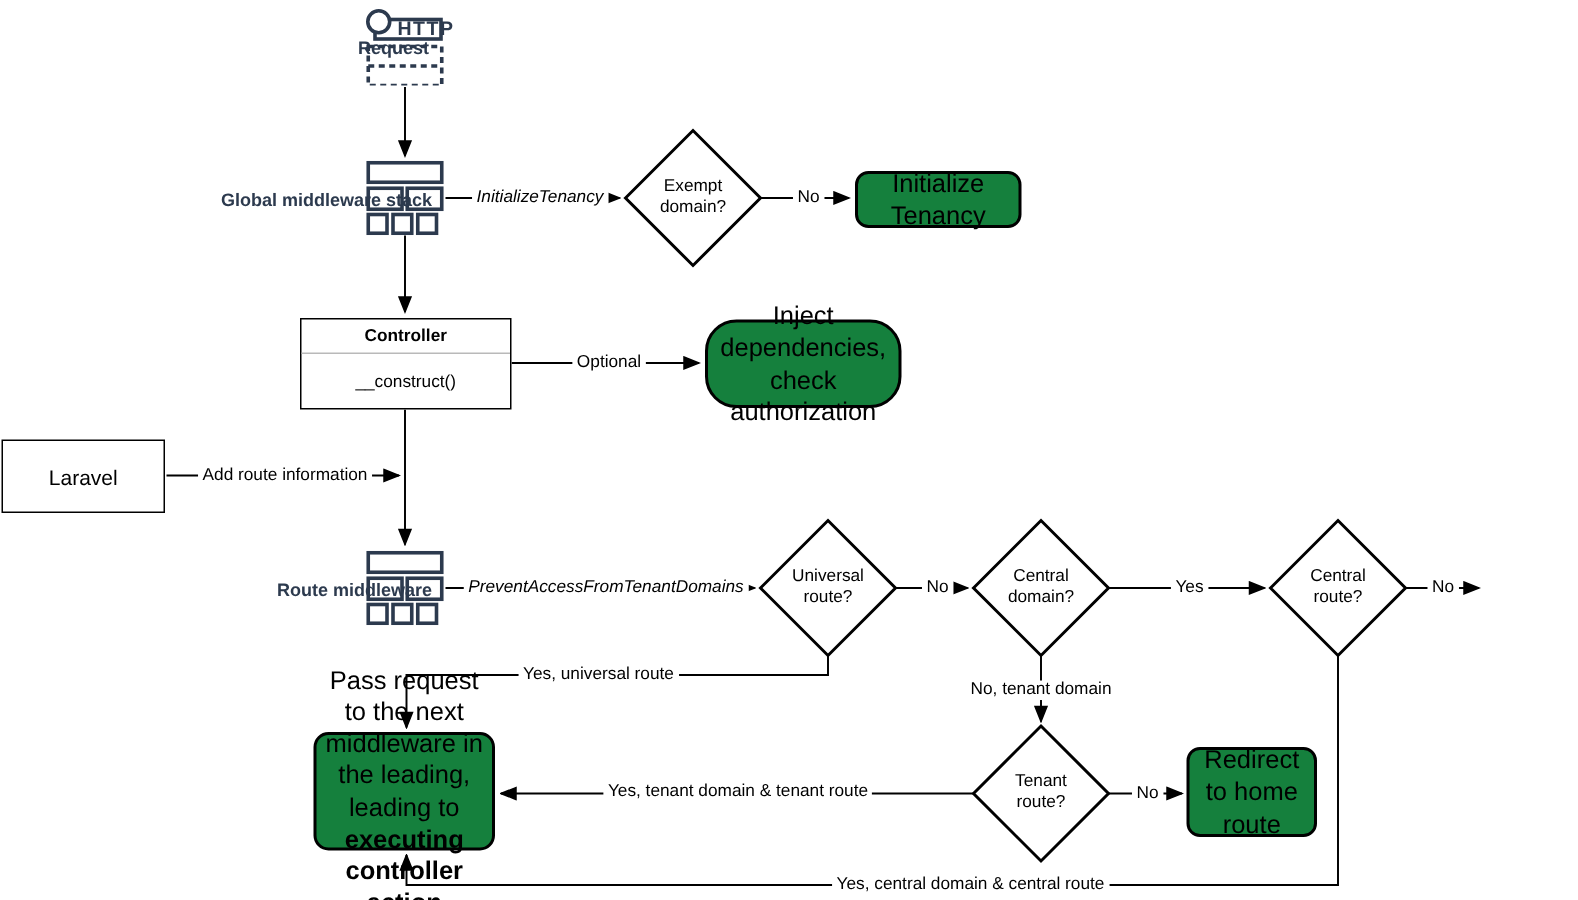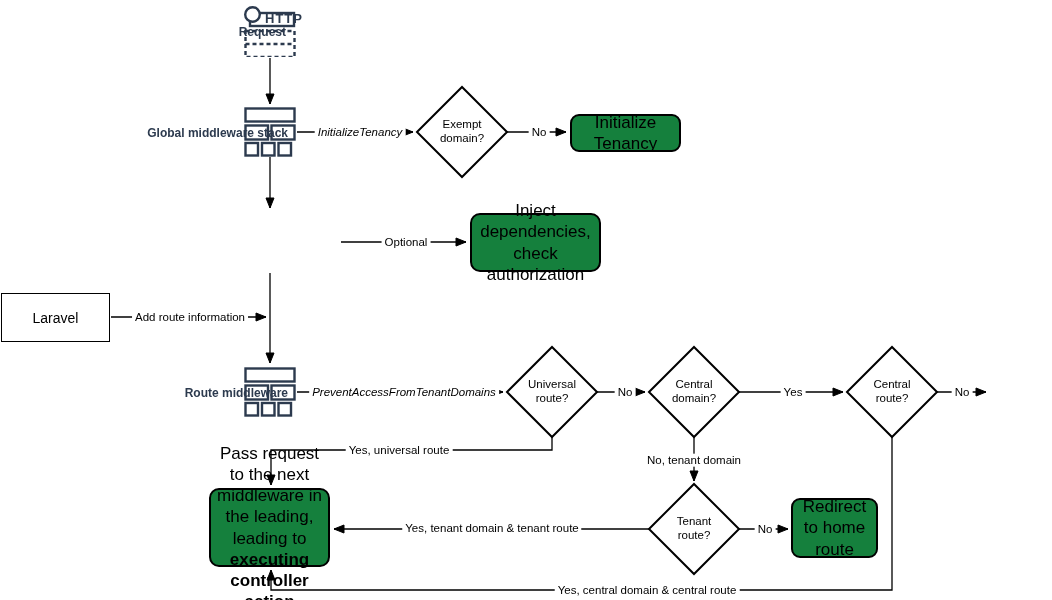--- a/index.html
+++ b/index.html
@@ -108,22 +108,26 @@
         <rect x="1.5" y="36" width="12.5" height="12.5"></rect>
         <rect x="18" y="36" width="12.5" height="12.5"></rect>
         <rect x="34.5" y="36" width="12.5" height="12.5"></rect>
       </g>
     </svg>
   </div>
   <div class="nlabel" style="left:240px;top:393px;">Route middleware</div>
 
   <div class="rbox" style="left:570px;top:114px;width:111px;height:38px;">Initialize Tenancy</div>
 
+  <div class="uml" style="left:200px;top:212px;width:141px;height:61px;">
+    <div class="hd">Controller</div>
+    <div class="bd">__construct()</div>
+  </div>
 
-  <div class="rbox thick" style="left:470px;top:213px;width:131px;height:59px;">Inject dependencies, check authorization</div>
+  <div class="rbox thick" style="left:470px;top:213px;width:131px;height:59px;border-radius:21px;">Inject dependencies, check authorization</div>
 
   <div class="sbox" style="left:1px;top:293px;width:109px;height:49px;">Laravel</div>
 
 
   <div class="rbox" style="left:791px;top:498px;width:87px;height:60px;">Redirect to home route</div>
 
   <div class="rbox thick" style="left:209px;top:488px;width:121px;height:79px;padding:3px 5px;">
     <div><span>Pass request to the next middleware in the leading, leading to </span><strong>executing controller action</strong></div>
   </div>
 

